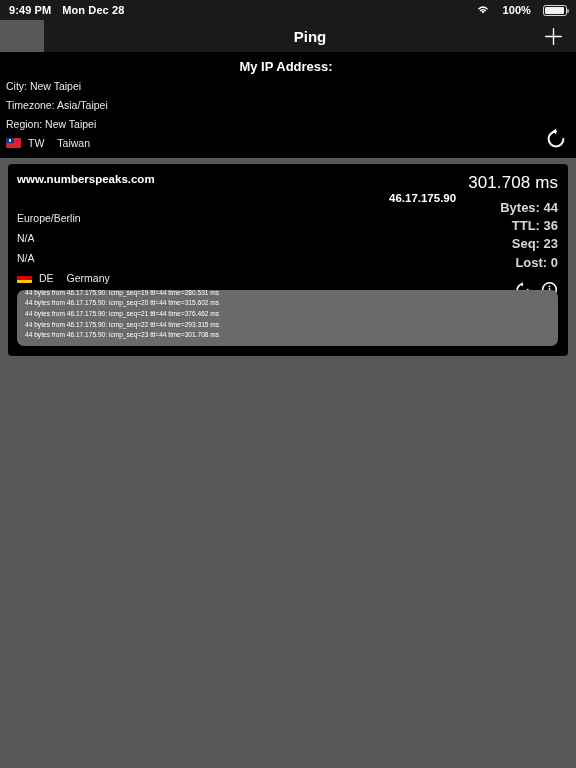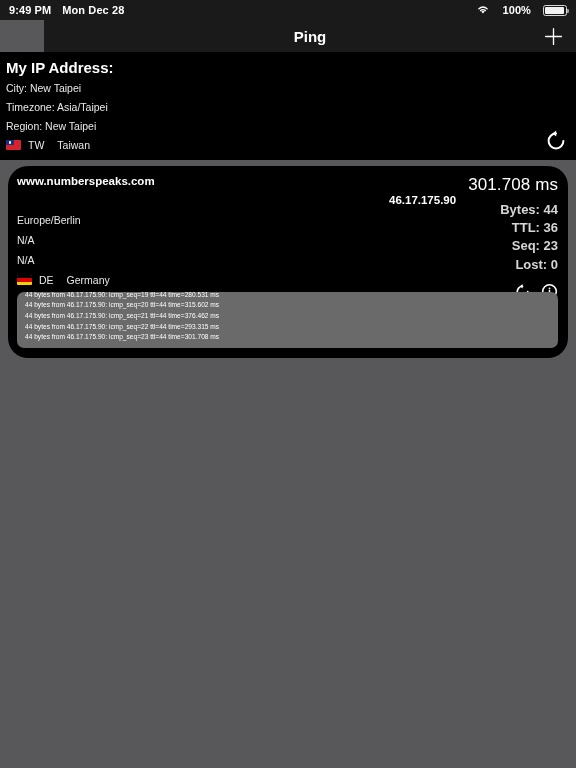--- a/index.html
+++ b/index.html
@@ -35,21 +35,21 @@
     width:26px; height:26px; display:flex; align-items:center; justify-content:center;
     cursor:pointer;
   }
   .nav-add svg{ display:block; }
 
   
   .ip-panel{
     background:#000; color:#fff; position:relative;
     padding:7px 10px 9px 6px;
   }
-  .ip-title{ font-size:15px; font-weight:bold; margin-bottom:6px; }
+  .ip-title{ font-size:13px; font-weight:bold; margin-bottom:6px;text-align:center; }
   .ip-row{ font-size:10.5px; color:#e9e9e9; margin-bottom:7px; }
   .ip-country{ display:flex; align-items:center; gap:7px; font-size:10.5px; color:#e9e9e9; }
   .ip-country .cc{ font-weight:normal; }
   .ip-country .cname{ margin-left:6px; }
   .ip-refresh{
     position:absolute; right:8px; bottom:7px;
     width:24px; height:24px; cursor:pointer;
   }
 
   
@@ -60,21 +60,21 @@
     content:""; position:absolute; left:2.5px; top:1.4px; width:2.4px; height:2.4px;
     background:#fff; border-radius:50%;
   }
   .flag-de{ background:#ffce00; }
   .flag-de .b1{ position:absolute; left:0; top:0; width:100%; height:33.4%; background:#000; }
   .flag-de .b2{ position:absolute; left:0; top:33.4%; width:100%; height:33.3%; background:#dd0000; }
 
   
   .cards{ padding:6px 8px 0 8px; }
   .card{
-    background:#000; border-radius:20px; padding:9px 10px 10px 9px;
+    background:#000; border-radius:4px; padding:9px 10px 10px 9px;
     position:relative; color:#fff;
   }
   .card-top{ display:flex; align-items:flex-start; }
   .card-left{ flex:1 1 auto; min-width:0; }
   .card-host{ font-size:11.5px; font-weight:bold; margin-bottom:7px; }
   .card-ip{ font-size:11.5px; font-weight:bold; margin-bottom:8px;text-align:right; }
   .card-meta{ font-size:10.5px; color:#e9e9e9; margin-bottom:8px; }
   .card-country{ display:flex; align-items:center; gap:7px; font-size:10.5px; color:#e9e9e9; }
   .card-country .cname{ margin-left:6px; }
 

